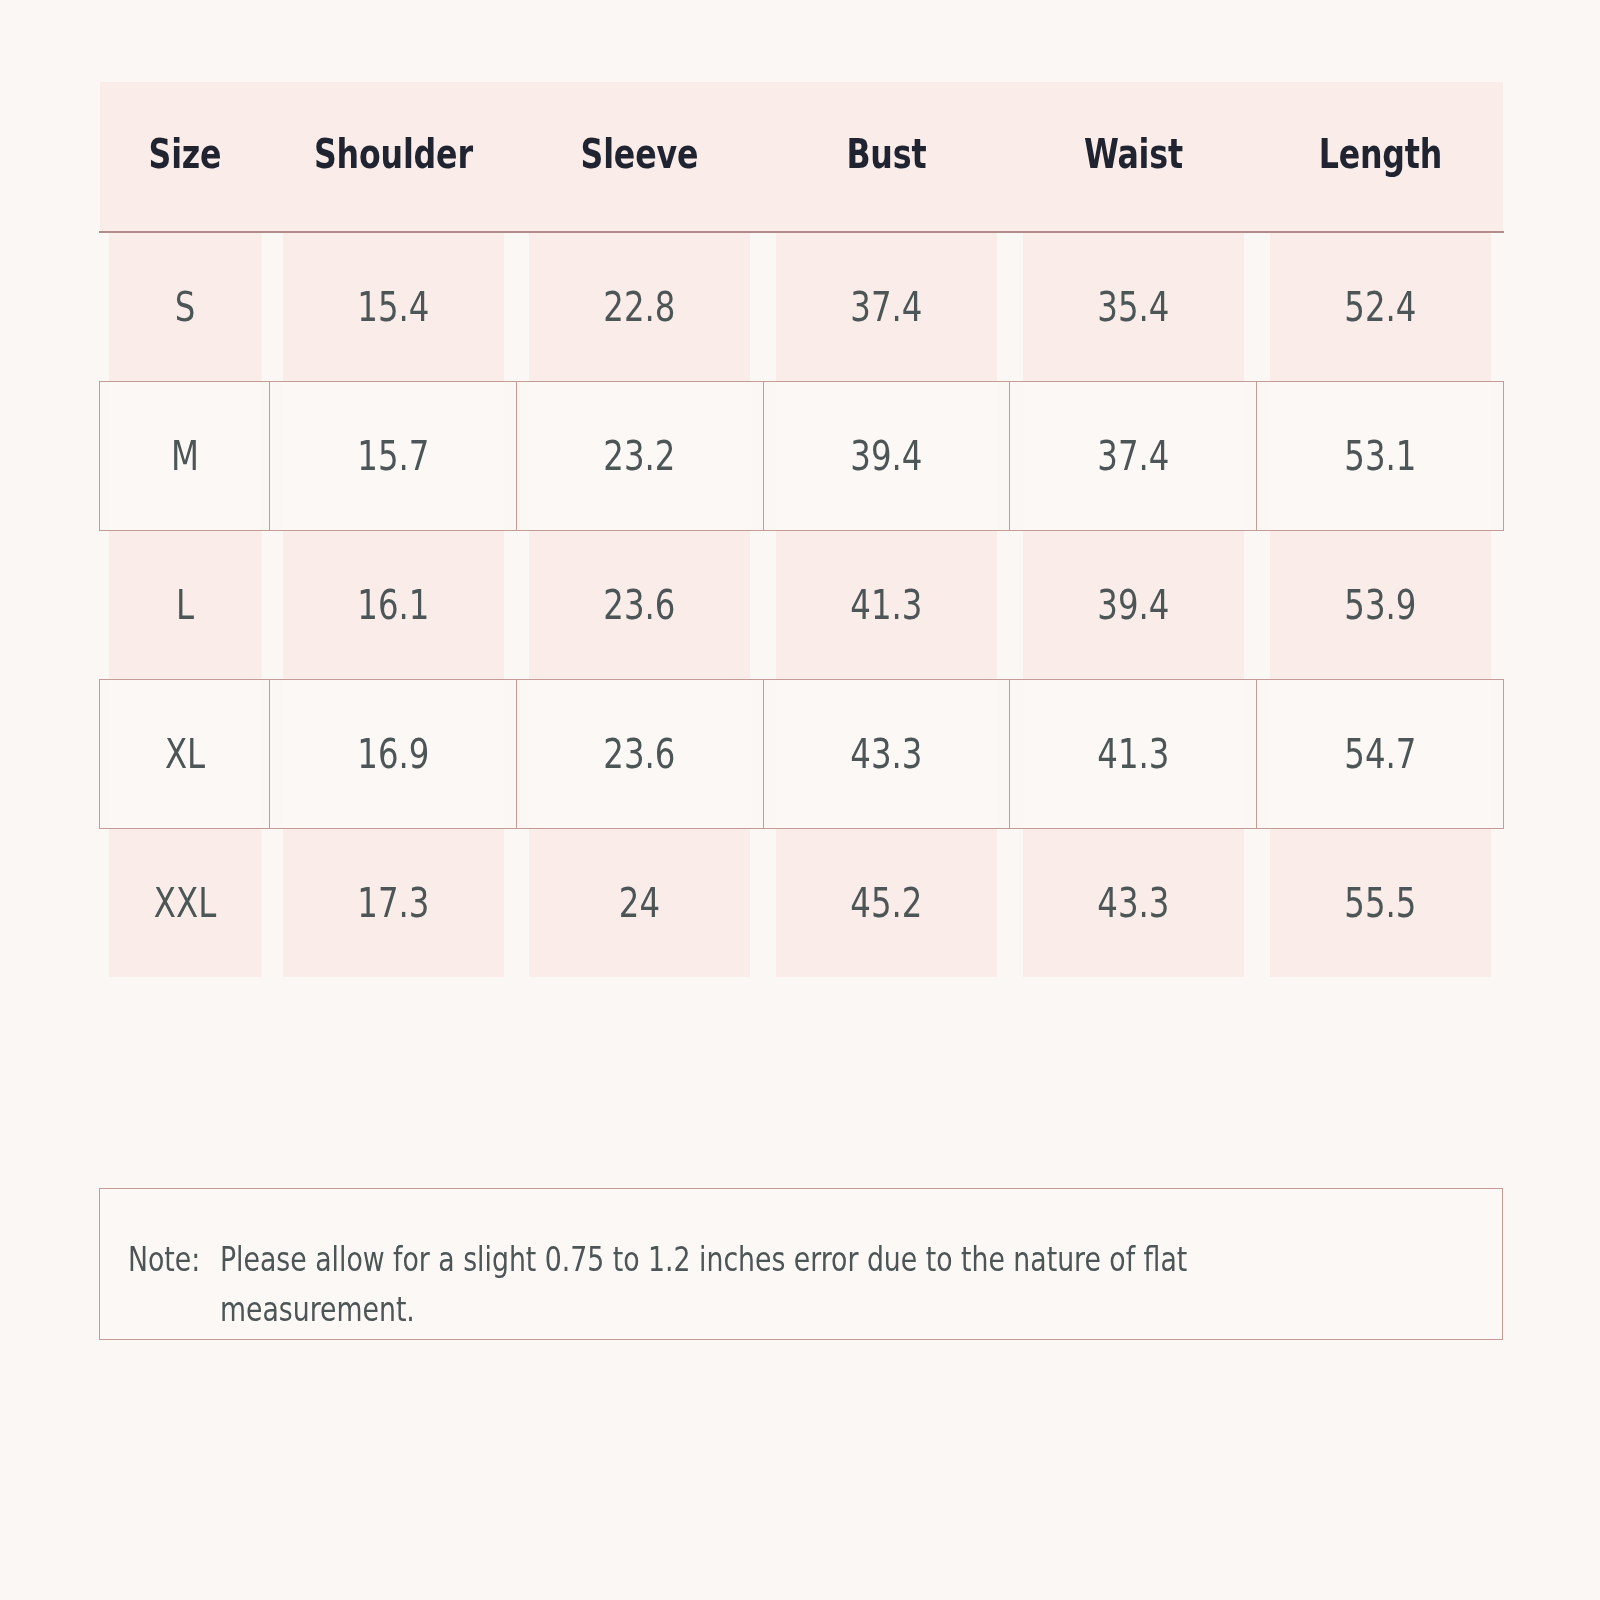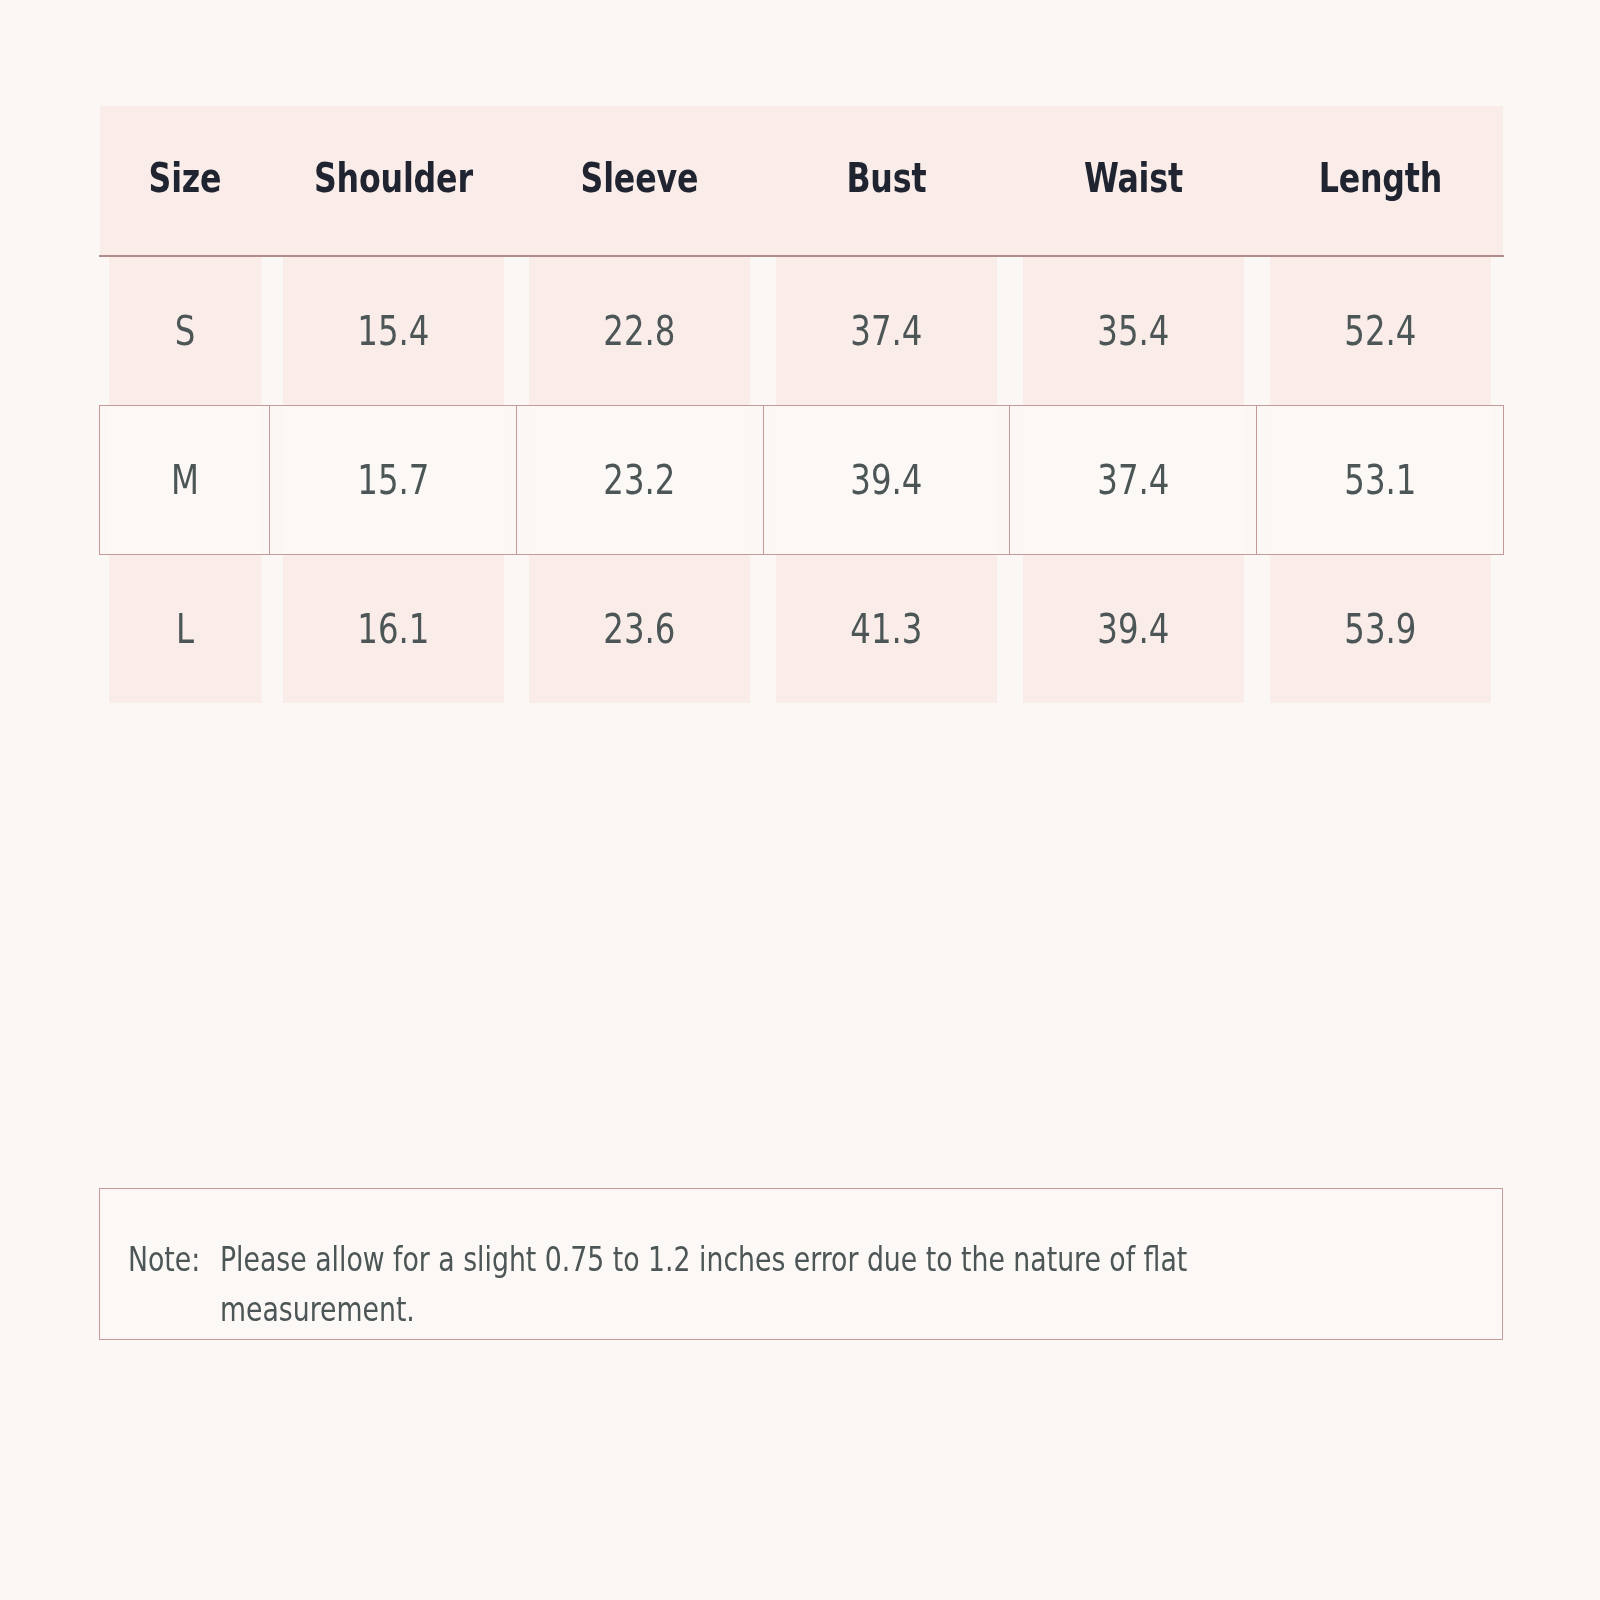--- a/index.html
+++ b/index.html
@@ -19,21 +19,21 @@
     position: relative;
     width: 1600px;
     height: 1600px;
     box-sizing: border-box;
   }
 
   
   .size-chart {
     position: absolute;
     left: 99px;
-    top: 106px;
+    top: 82px;
     width: 1404px;
     border-collapse: collapse;
     table-layout: fixed;
   }
 
   .size-chart col.c-size    { width: 170px; }
   .size-chart col.c-data    { width: 246.8px; }
 
   
   .size-chart thead tr {
@@ -166,20 +166,36 @@
         <td>53.1</td>
       </tr>
       <tr class="row-tint">
         <td class="first-cell">L</td>
         <td>16.1</td>
         <td>23.6</td>
         <td>41.3</td>
         <td>39.4</td>
         <td>53.9</td>
       </tr>
+      <tr class="row-light">
+        <td class="first-cell">XL</td>
+        <td>16.9</td>
+        <td>23.6</td>
+        <td>43.3</td>
+        <td>41.3</td>
+        <td>54.7</td>
+      </tr>
+      <tr class="row-tint">
+        <td class="first-cell">XXL</td>
+        <td>17.3</td>
+        <td>24</td>
+        <td>45.2</td>
+        <td>43.3</td>
+        <td>55.5</td>
+      </tr>
     </tbody>
   </table>
 
   <div class="note-box">
     <div class="note-inner">
       <span class="note-label">Note:</span>
       <span class="note-text">Please allow for a slight 0.75 to 1.2 inches error due to the nature of flat measurement.</span>
     </div>
   </div>
 

